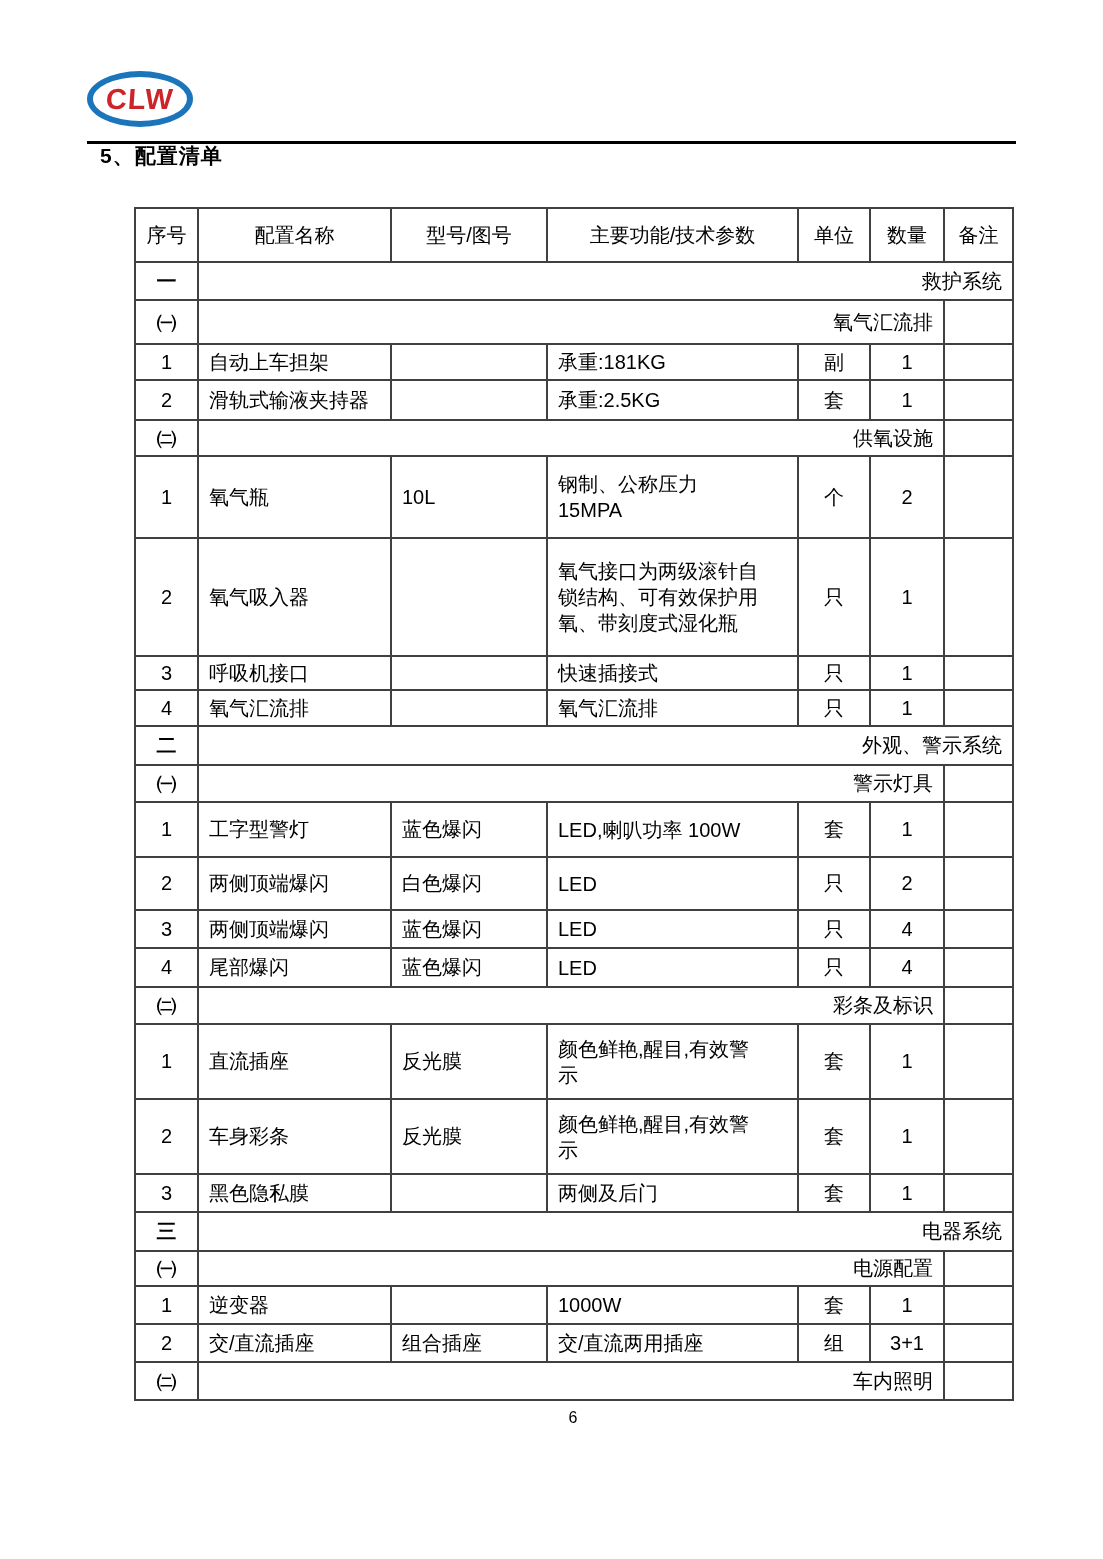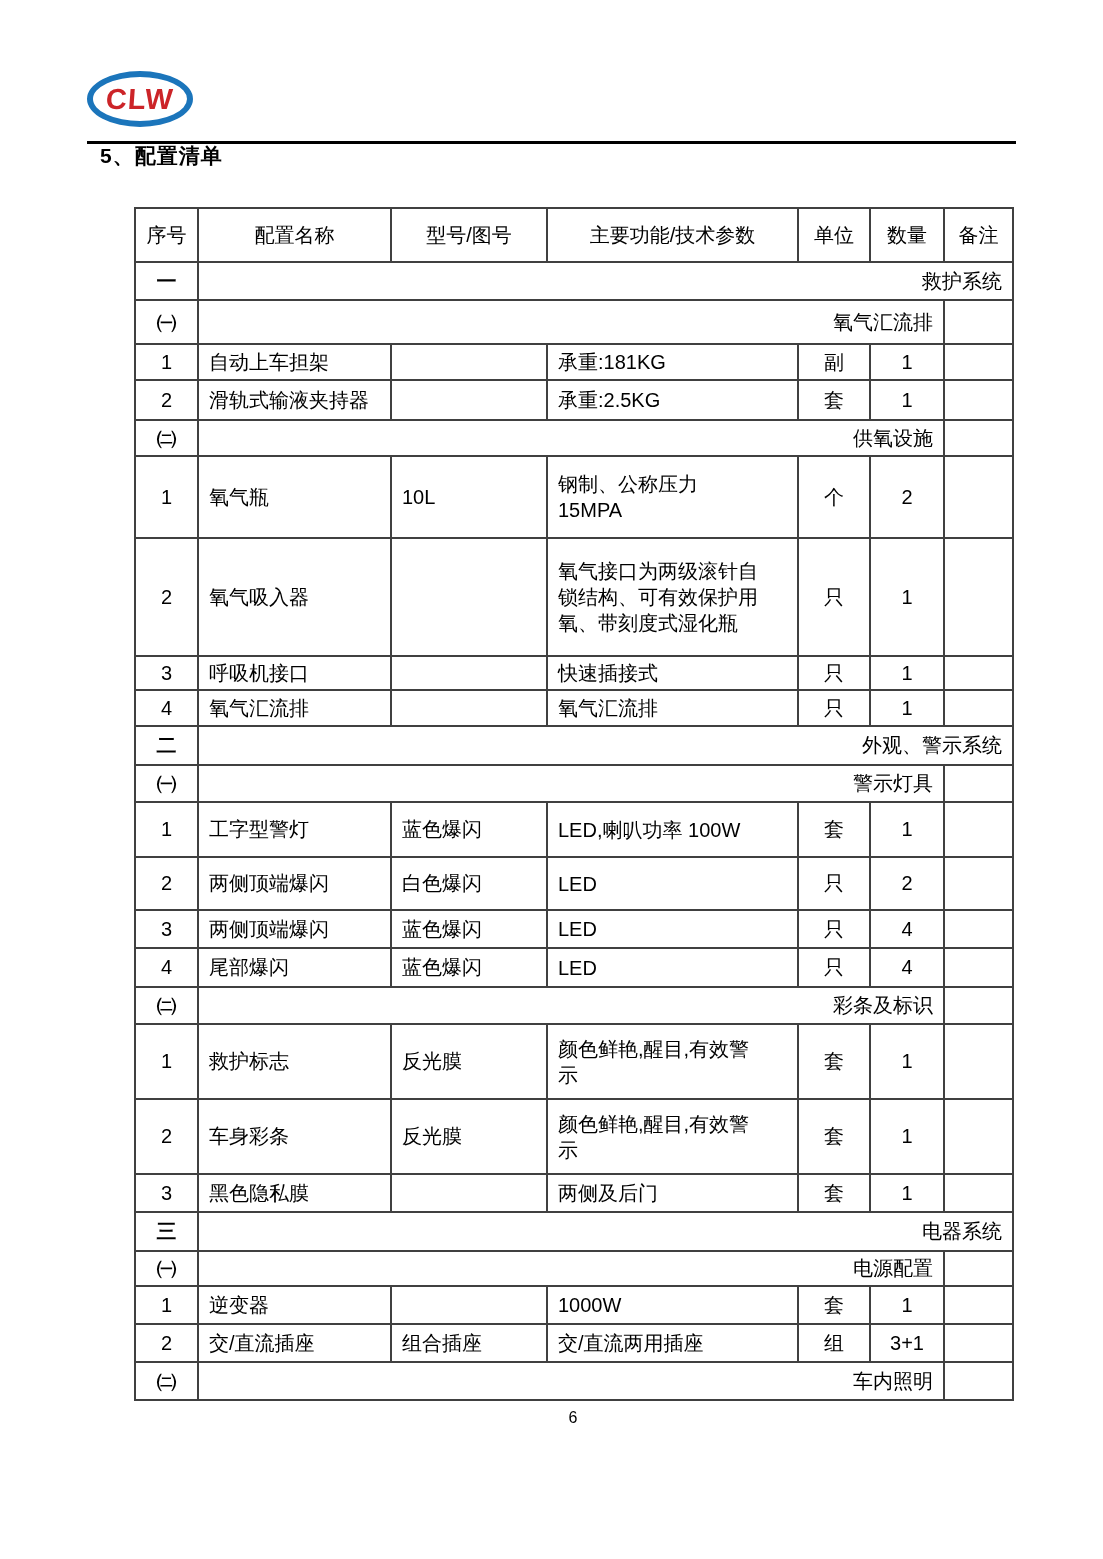--- a/index.html
+++ b/index.html
@@ -227,21 +227,21 @@
           <td class="c-qty">4</td>
           <td class="c-note"></td>
         </tr>
         <tr style="height: 37px;">
           <td class="c-num c-bold">㈡</td>
           <td class="c-title" colspan="5">彩条及标识</td>
           <td class="c-note"></td>
         </tr>
         <tr style="height: 75px;">
           <td class="c-num">1</td>
-          <td class="c-name">救护标志</td>
+          <td class="c-name">直流插座</td>
           <td class="c-model">反光膜</td>
           <td class="c-func">颜色鲜艳,醒目,有效警
 示</td>
           <td class="c-unit">套</td>
           <td class="c-qty">1</td>
           <td class="c-note"></td>
         </tr>
         <tr style="height: 75px;">
           <td class="c-num">2</td>
           <td class="c-name">车身彩条</td>

